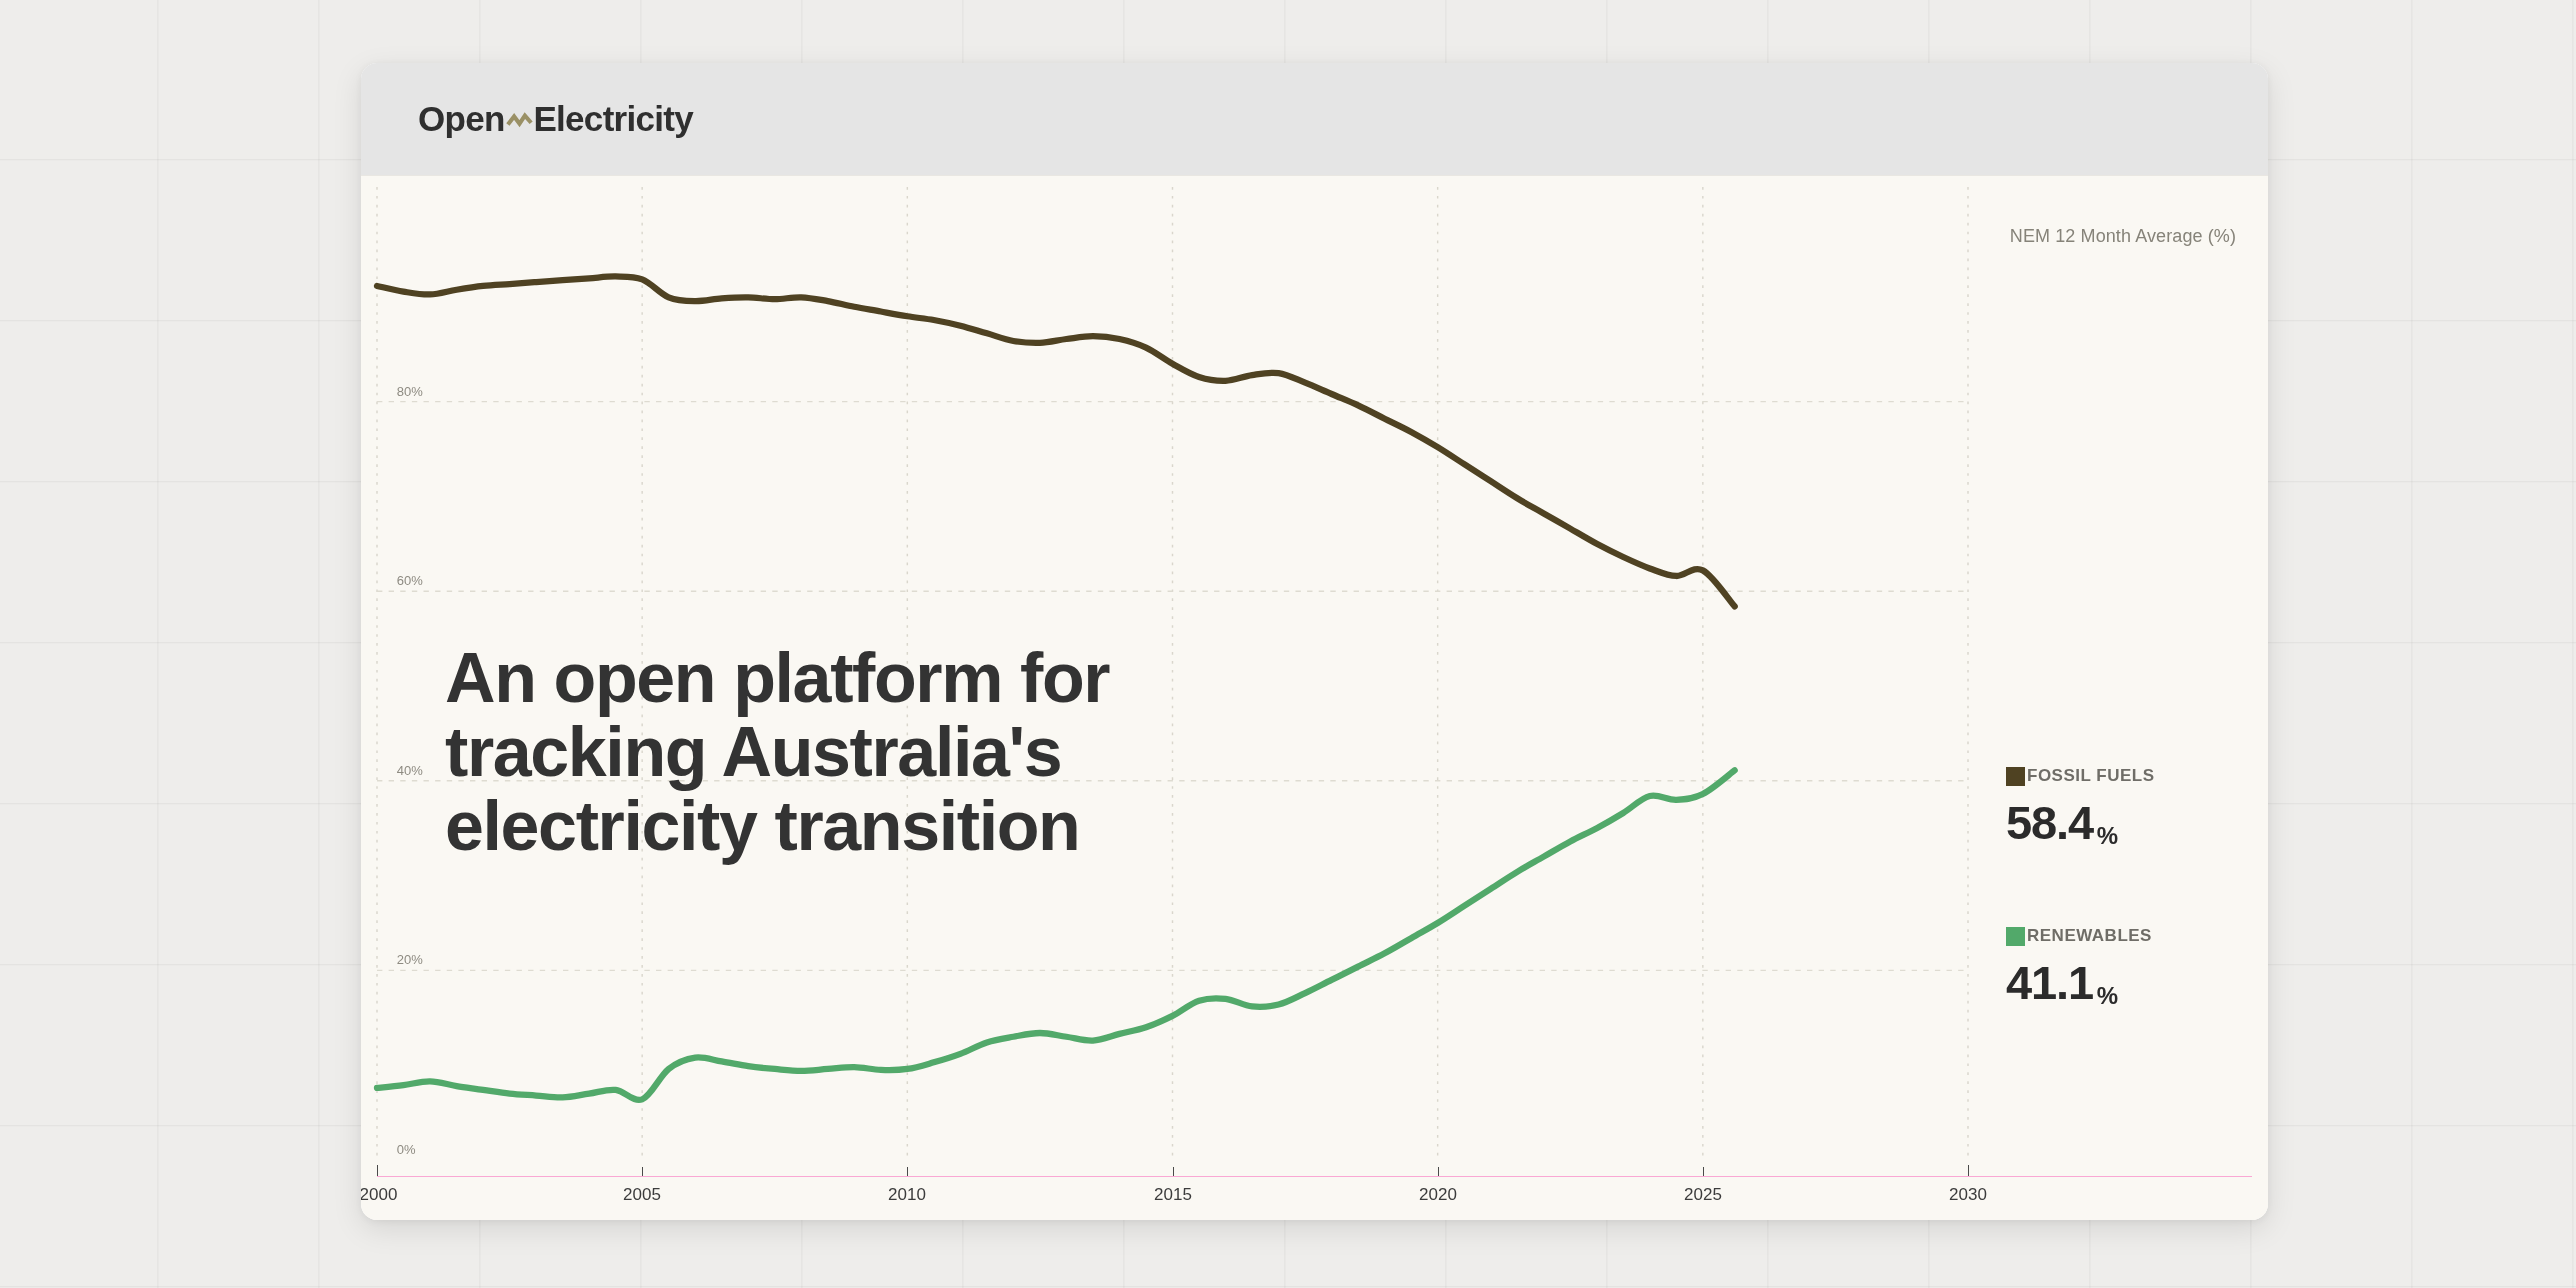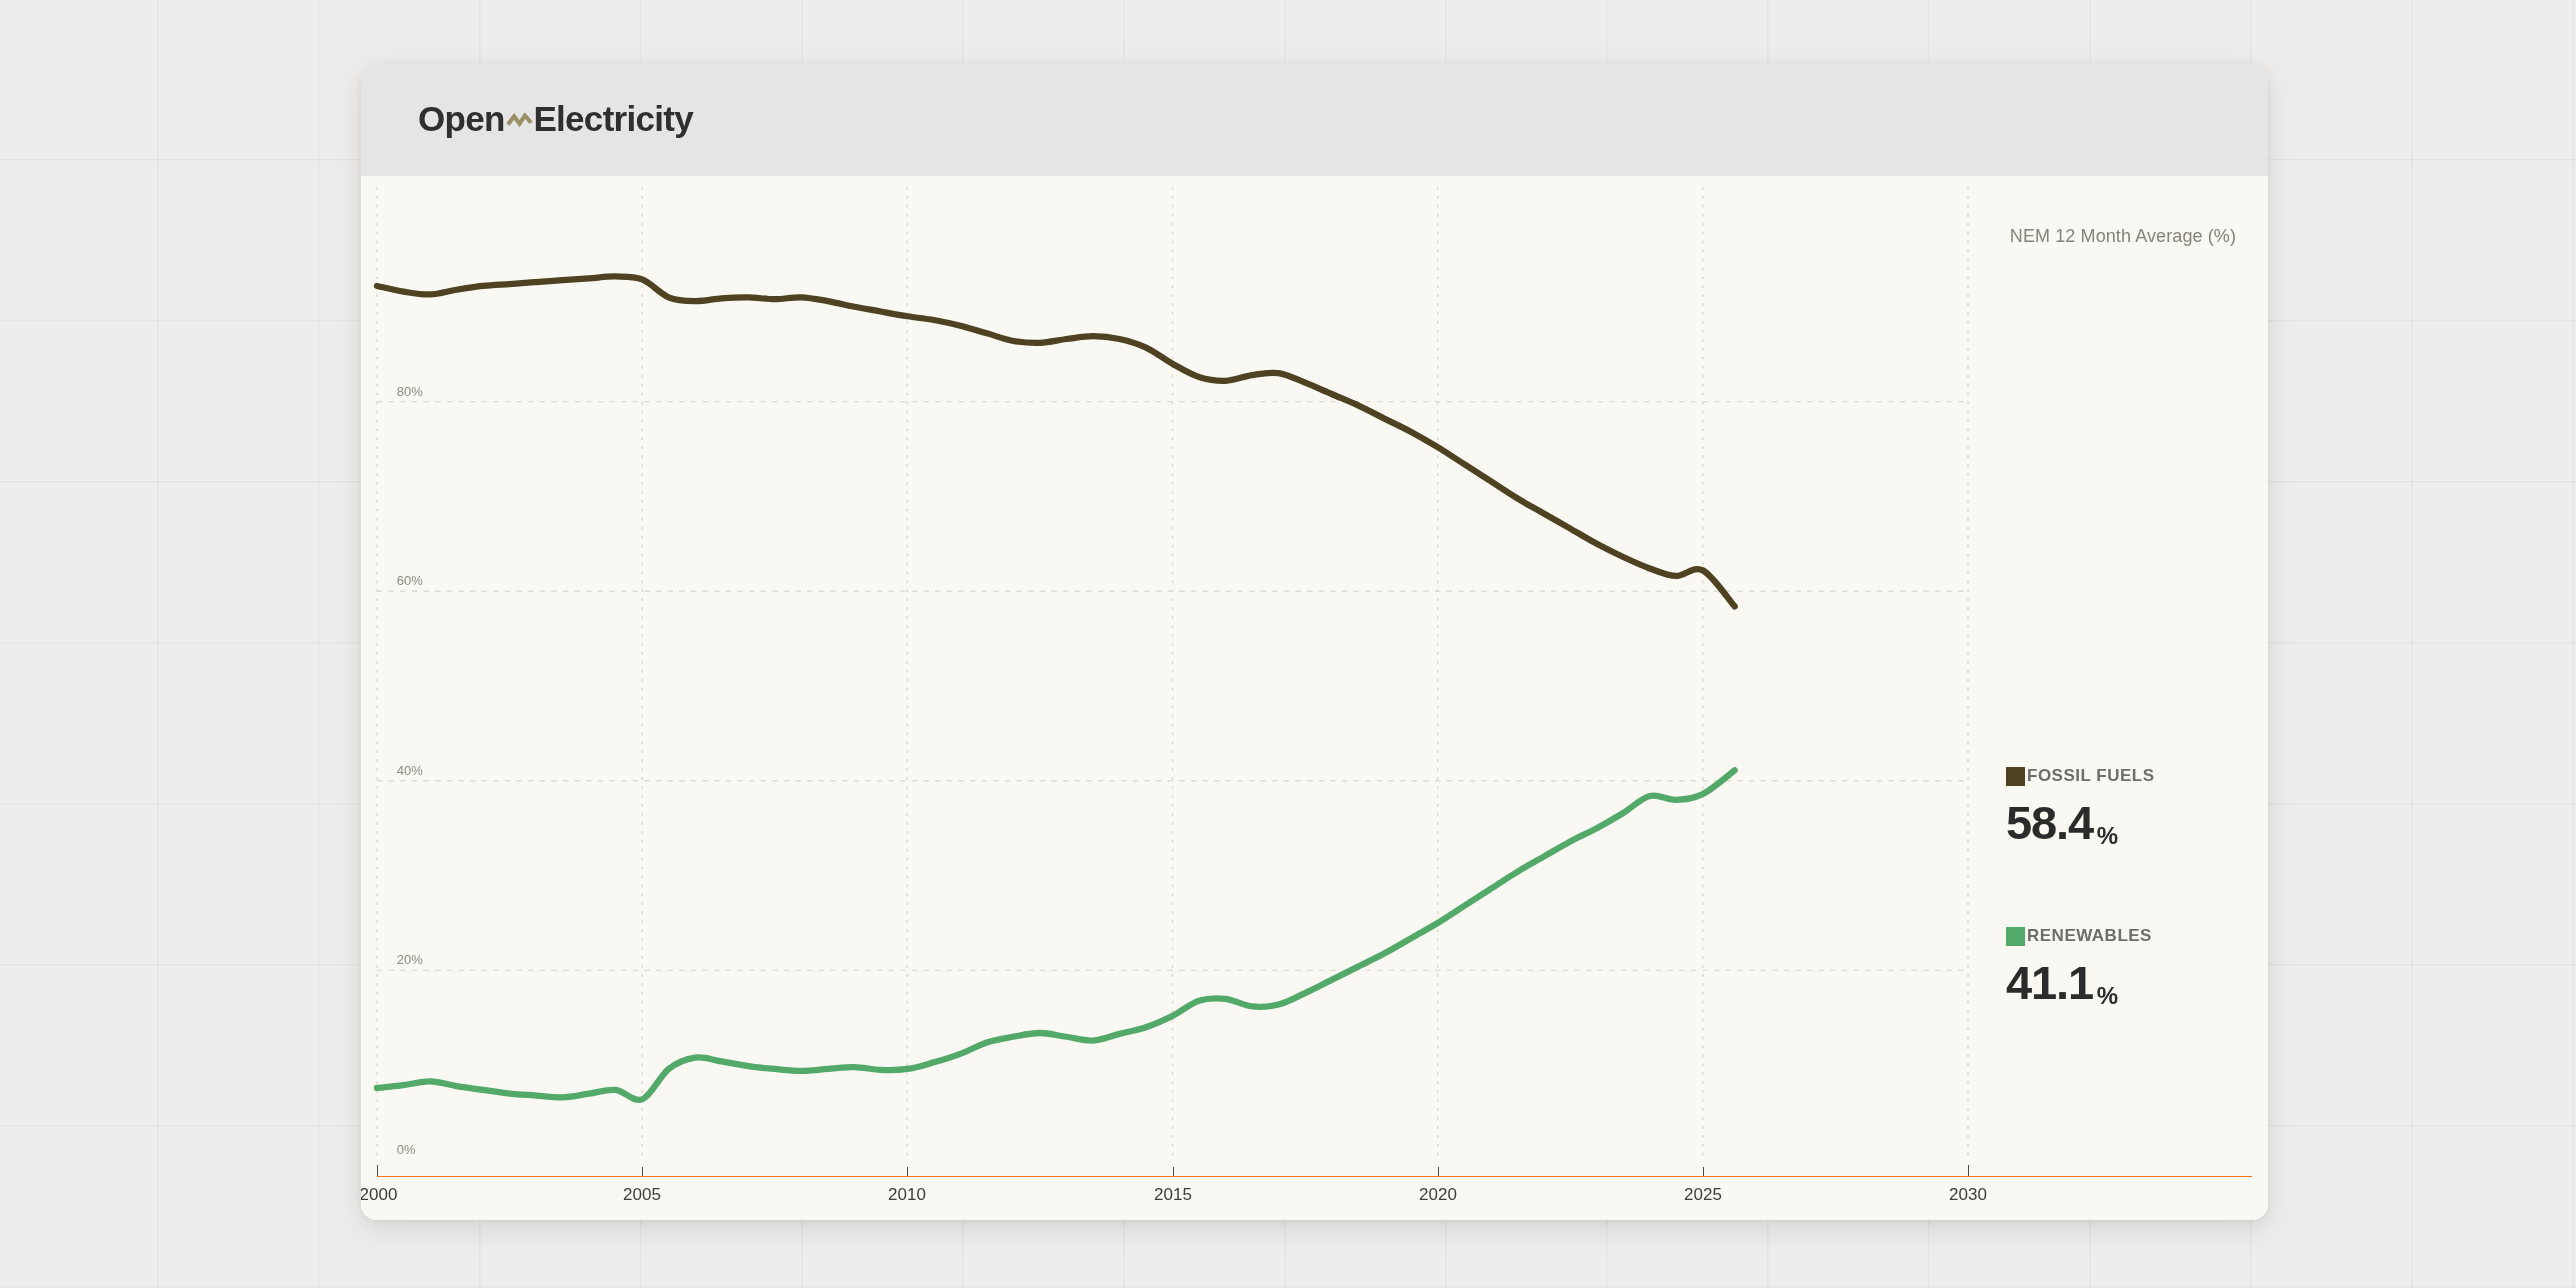--- a/index.html
+++ b/index.html
@@ -108,21 +108,21 @@
     padding-bottom: 2.7px;
   }
 
   
   #xaxis {
     position: absolute;
     left: 16px;
     right: 16px;
     bottom: 43px;
     height: 0.9px;
-    background: #f97316;
+    background: #f9a8d4;
   }
   .xtick {
     position: absolute;
     top: -9px;
     width: 0.9px;
     height: 9px;
     background: #4a4a4a;
   }
   .xtick.edge { height: 10.7px; top: -10.7px; }
   .xlabel {
@@ -247,20 +247,21 @@
         <div class="xtick" style="left: 796px;"></div>
         <div class="xlabel" style="left: 796px;">2015</div>
         <div class="xtick" style="left: 1061px;"></div>
         <div class="xlabel" style="left: 1061px;">2020</div>
         <div class="xtick" style="left: 1326px;"></div>
         <div class="xlabel" style="left: 1326px;">2025</div>
         <div class="xtick edge" style="left: 1591px;"></div>
         <div class="xlabel" style="left: 1591px;">2030</div>
       </div>
 
+    <h1 id="headline">An open platform for tracking Australia's electricity transition</h1>
 
     <div id="series-fossil" class="series-label">
       <div class="series-head">
         <span class="swatch" id="sw-fossil" style="background: rgb(79, 66, 34);"></span>
         <span class="series-name">FOSSIL FUELS</span>
       </div>
       <div class="series-value">
         <span>58.4</span>
         <span class="pct">%</span>
       </div>

